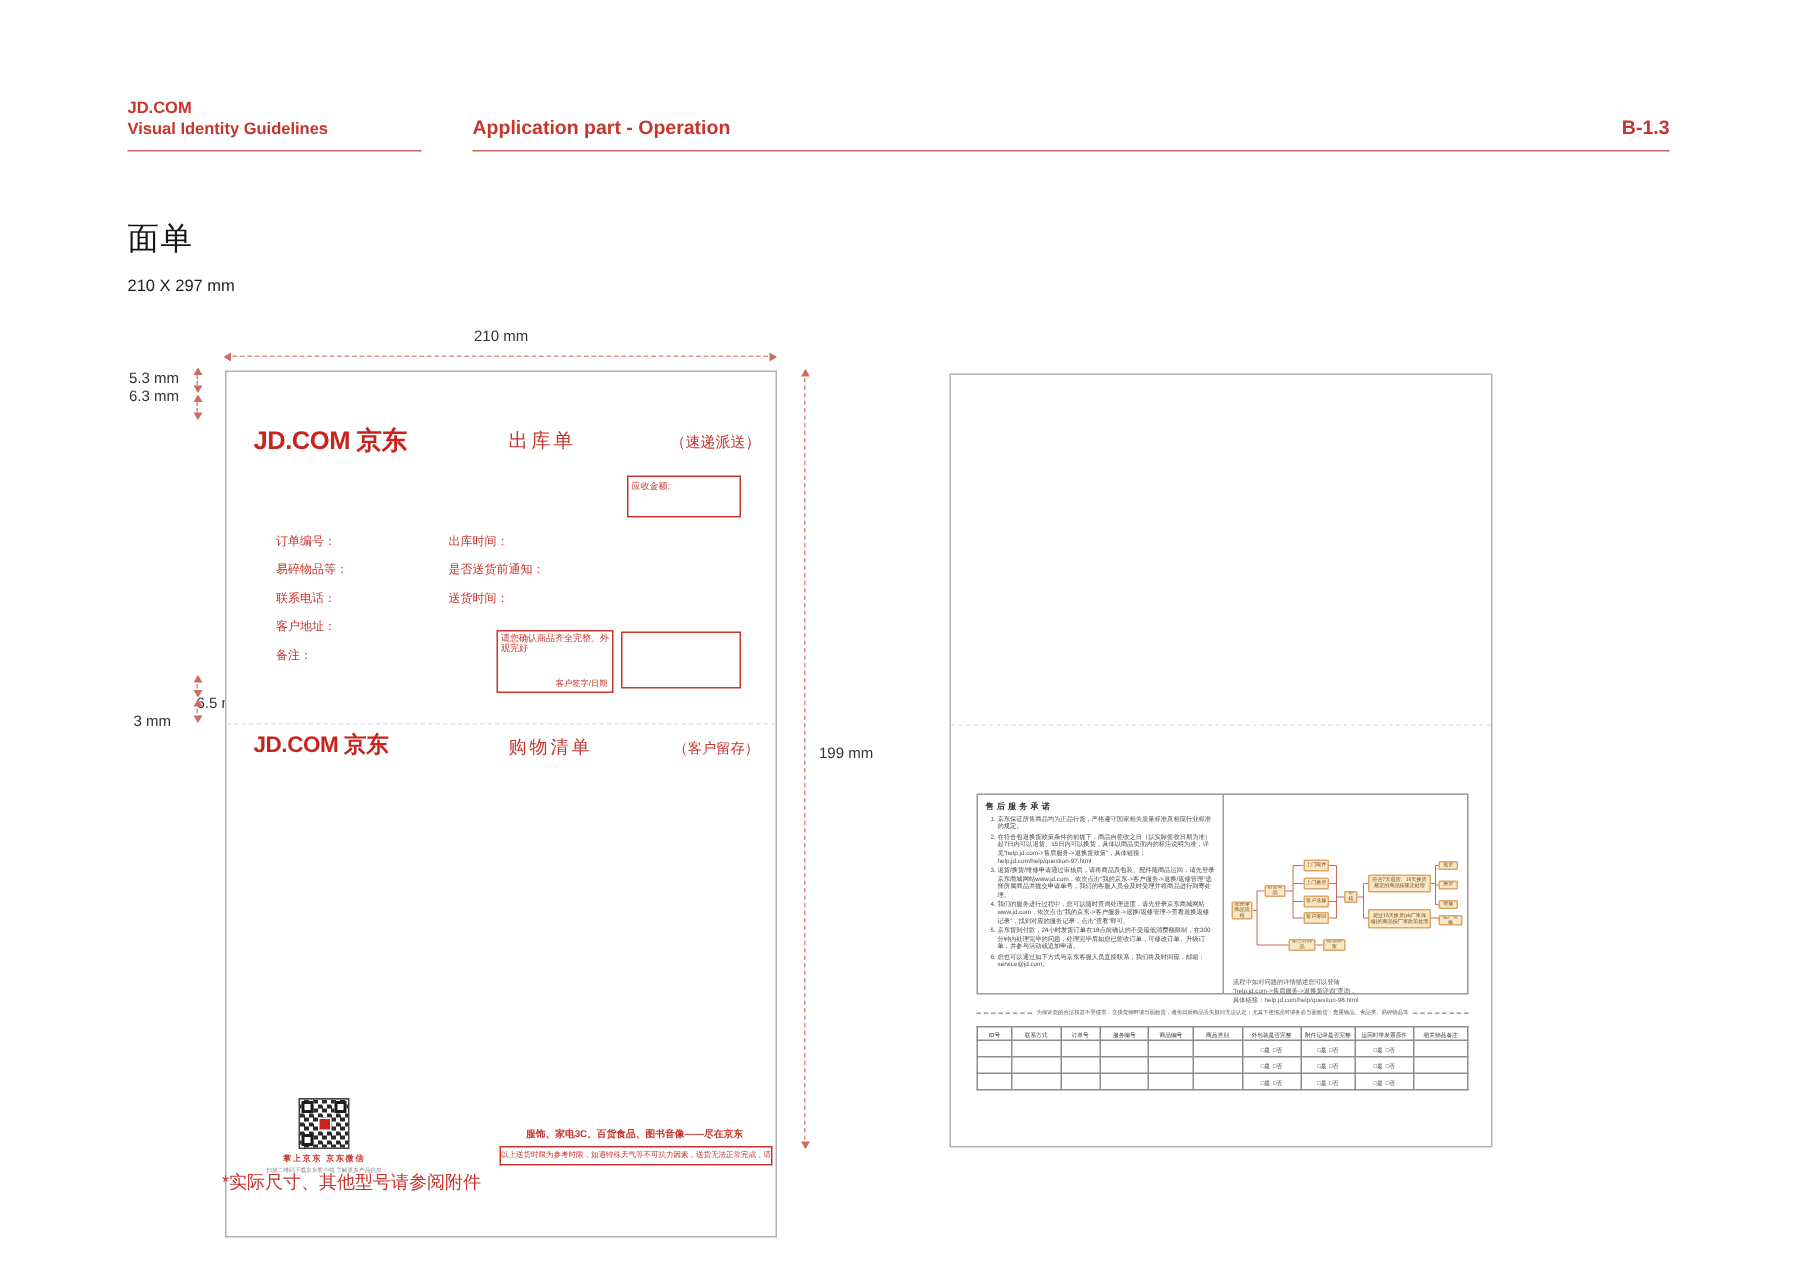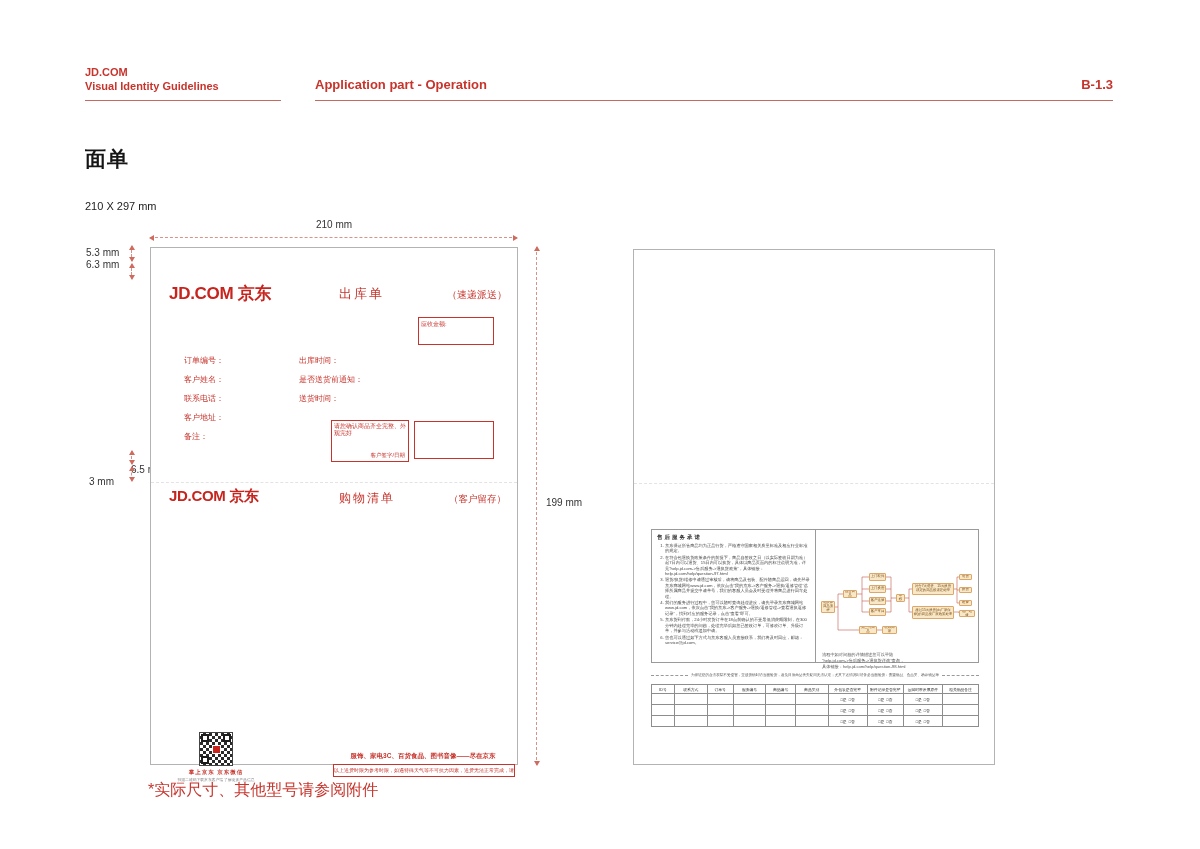--- a/index.html
+++ b/index.html
@@ -16,38 +16,38 @@
 
   
   .brand { left:85px; top:40px; color:var(--red); font-weight:bold; font-size:11px; line-height:14px; }
   .section-title { left:315px; top:52px; color:var(--red); font-weight:bold; font-size:13px;text-align:center; }
   .page-no { right:87px; top:52px; color:var(--red); font-weight:bold; font-size:13px; }
   .rule { border-top:1px solid var(--line); height:0; }
   .rule-left  { left:85px;  top:75px; width:196px; }
   .rule-main  { left:315px; top:75px; width:798px; }
 
   
-  .doc-title { left:85px; top:120px; font-size:21px; color:#151515; font-weight:bold; letter-spacing:1px; }
-  .size-spec { left:85px; top:175px; font-size:11px; color:#222;text-align:right; }
-  .footnote  { left:148px; top:755px; font-size:16px; color:var(--red); }
+  .doc-title { left:85px; top:120px; font-size:21px; color:#151515; font-weight:normal; letter-spacing:1px; }
+  .size-spec { left:85px; top:160px; font-size:11px; color:#222;text-align:right; }
+  .footnote  { left:148px; top:755px; font-size:12px; color:var(--red); }
 
   
   .dim-h { border-top:1px dashed #d99287; height:0; }
   .dim-h::before, .dim-h::after { content:""; position:absolute; top:-3.5px; border:3px solid transparent; }
   .dim-h::before { left:-1px; border-right:5px solid var(--red-dim); border-left:0; }
   .dim-h::after  { right:-1px; border-left:5px solid var(--red-dim); border-right:0; }
   .dim-v { border-left:1px dashed #d99287; width:0; }
   .dim-v::before, .dim-v::after { content:""; position:absolute; left:-3.5px; border:3px solid transparent; }
   .dim-v::before { top:-1px; border-bottom:5px solid var(--red-dim); border-top:0; }
   .dim-v::after  { bottom:-1px; border-top:5px solid var(--red-dim); border-bottom:0; }
   .dim-label { font-size:10px; color:#333; }
 
   
   .sheet { background:#fff; border:1px solid #b3b3b3; }
-  .front-doc { left:150px; top:222px; width:368px; height:518px; }
+  .front-doc { left:150px; top:222px; width:368px; height:578px; }
   .back-doc  { left:633px; top:224px; width:362px; height:516px; }
   .fold { left:0; right:0; border-top:1px dashed #e3e3e3; height:0; }
 
   
   .jd-logo { color:var(--red-deep); font-weight:800; letter-spacing:-0.3px; white-space:nowrap; }
   .f-title { color:var(--red); letter-spacing:2px; }
   .f-tag   { color:var(--red); }
   .red-box { border:1px solid var(--red); background:#fff; }
   .amount-label { font-size:6px; color:var(--red); padding:2px 0 0 2px; }
   .field { font-size:8px; color:var(--red); height:19px; line-height:19px; white-space:nowrap; }
@@ -125,21 +125,21 @@
   <div class="abs jd-logo" style="left:18px;top:9px;font-size:17px;">JD.COM 京东</div>
   <div class="abs f-title" style="left:188px;top:12px;font-size:13px;">出库单</div>
   <div class="abs f-tag" style="left:296px;top:15px;font-size:10px;">（速递派送）</div>
 
   <div class="abs red-box" style="left:267px;top:44px;width:76px;height:28px;">
     <div class="amount-label">应收金额:</div>
   </div>
 
   <div class="abs" style="left:33px;top:78px;">
     <div class="field">订单编号：</div>
-    <div class="field">客户姓名：</div>
+    <div class="field">易碎物品等：</div>
     <div class="field">联系电话：</div>
     <div class="field">客户地址：</div>
     <div class="field">备注：</div>
   </div>
   <div class="abs" style="left:148px;top:78px;">
     <div class="field">出库时间：</div>
     <div class="field">是否送货前通知：</div>
     <div class="field">送货时间：</div>
   </div>
 

